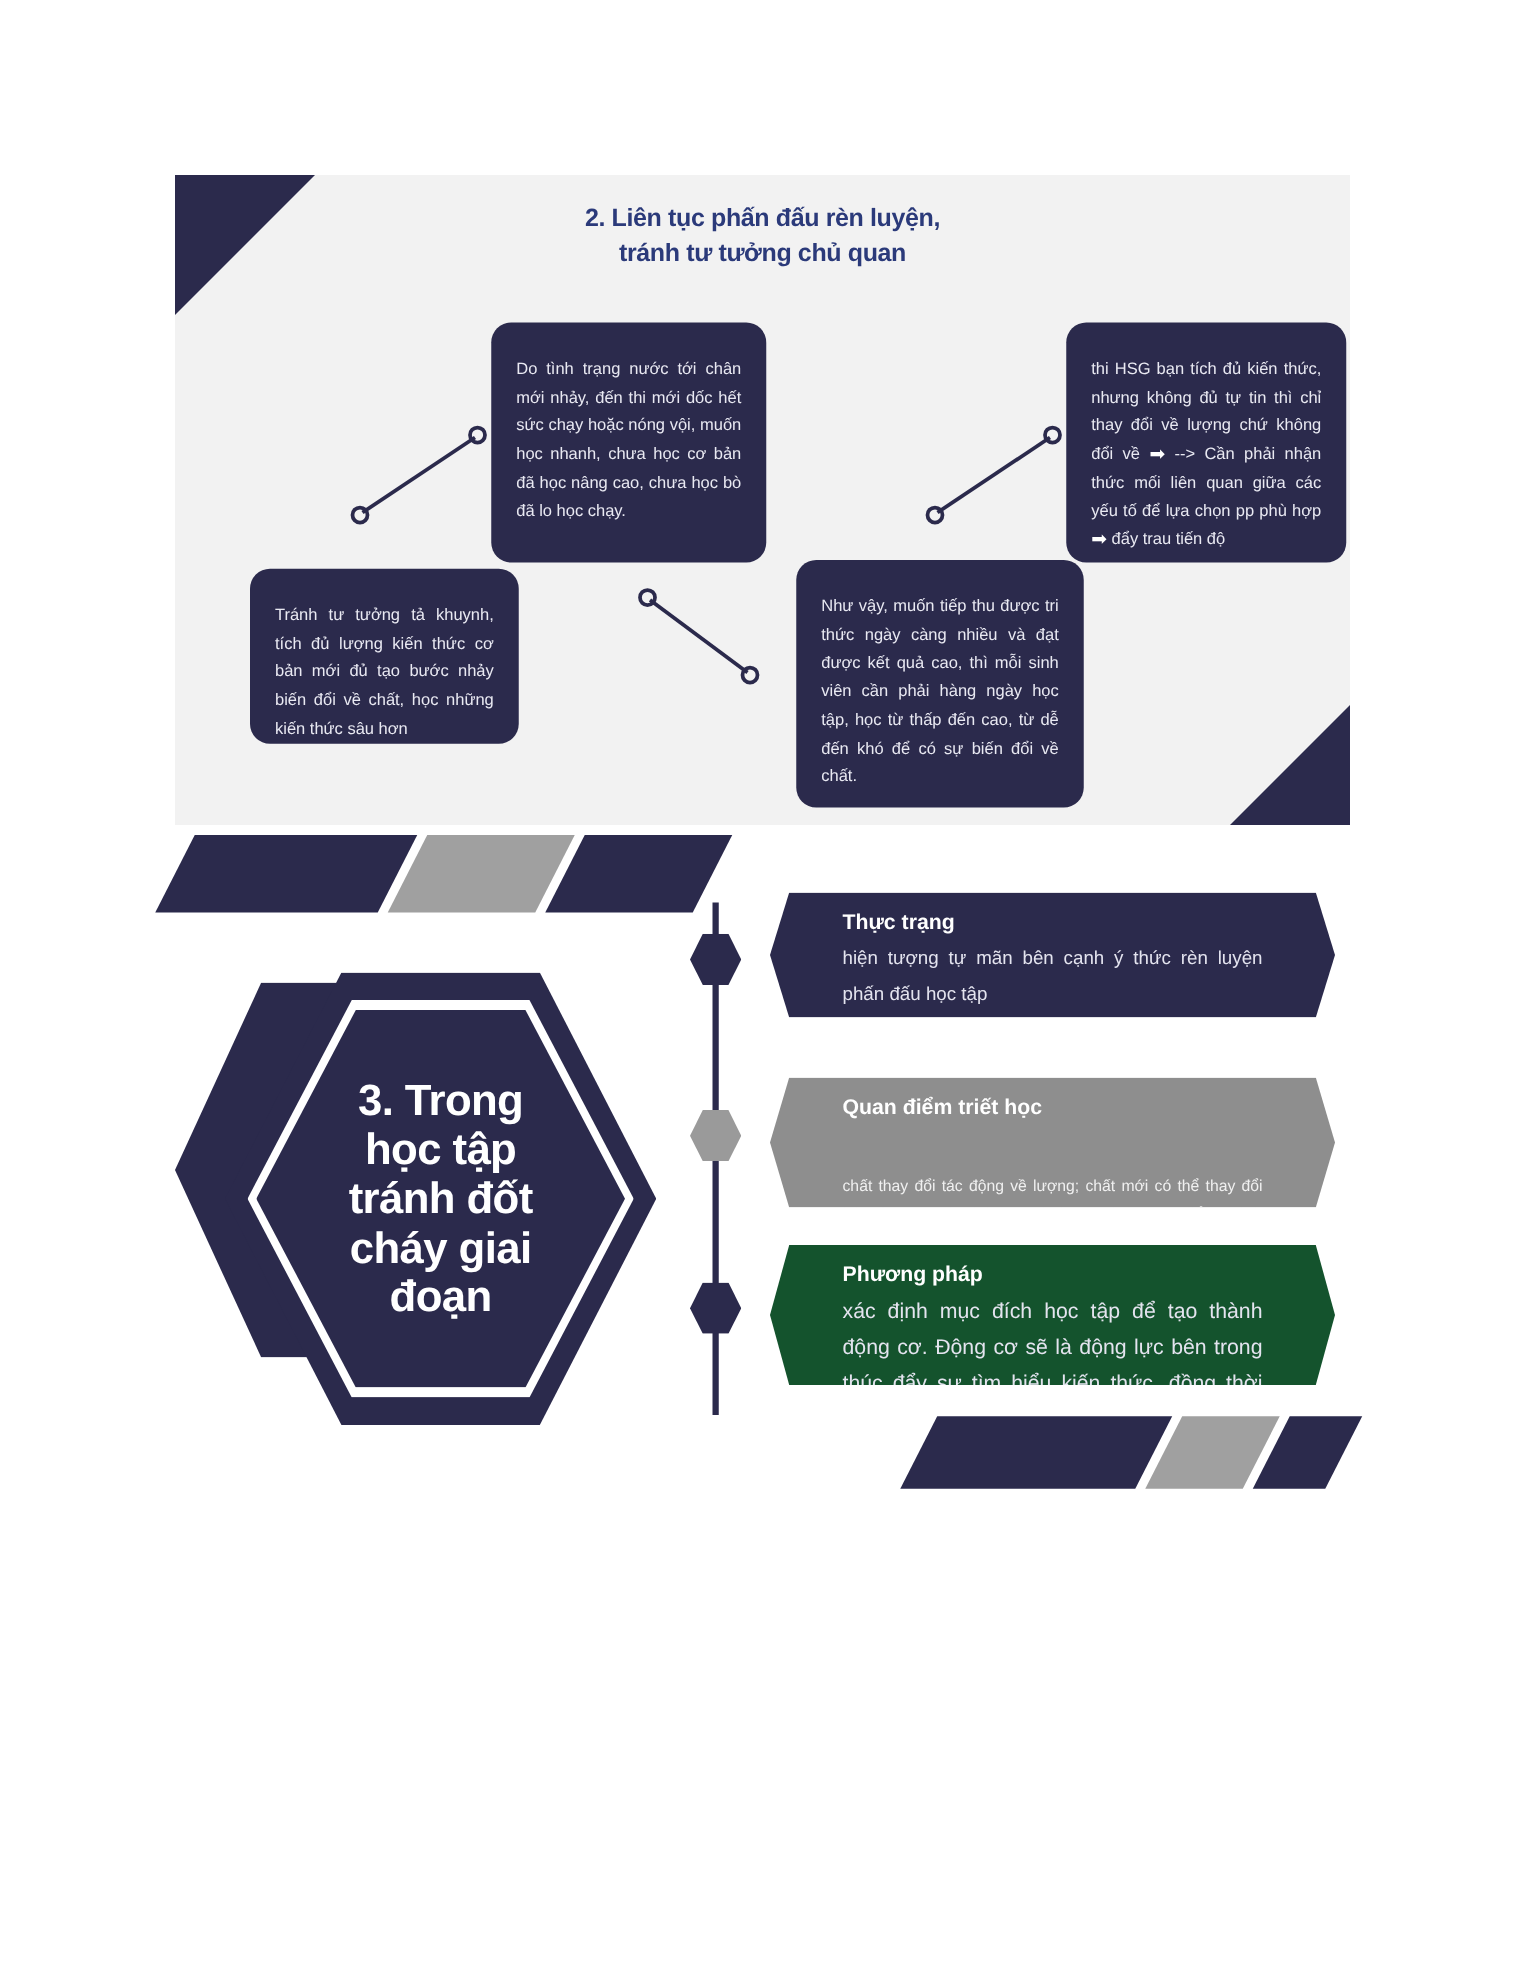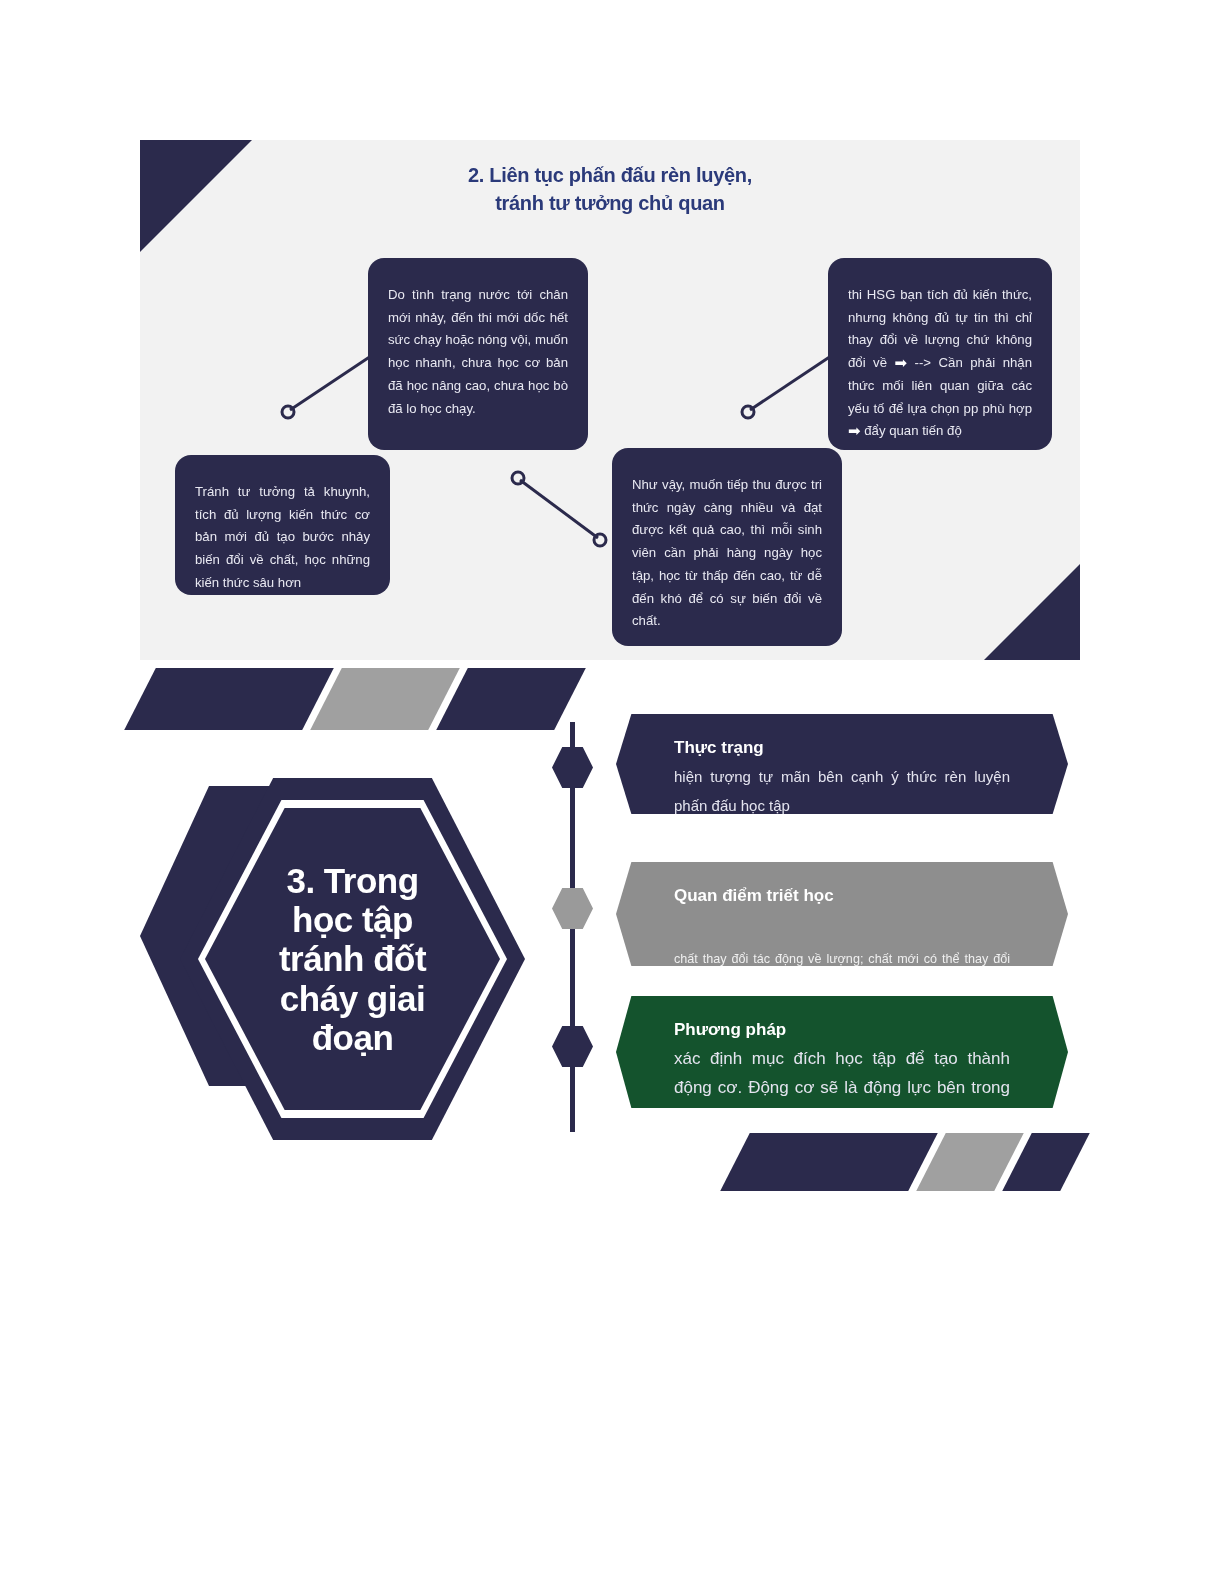--- a/index.html
+++ b/index.html
@@ -55,20 +55,21 @@
   .note-card {
     position: absolute;
     background: #2b2a4c;
     border-radius: 16px;
     color: #e9e9f2;
     font-size: 13.2px;
     line-height: 1.72;
     text-align: justify;
     box-sizing: border-box;
     padding: 26px 20px;
+    margin-left: 25px;
   }
   #note-card-1 { left: 228px; top: 118px; width: 220px; height: 192px; }
   #note-card-2 { left: 688px; top: 118px; width: 224px; height: 192px; }
   #note-card-3 { left: 35px;  top: 315px; width: 215px; height: 140px; }
   #note-card-4 { left: 472px; top: 308px; width: 230px; height: 198px; }
 
   .arrow-glyph {
     display: inline-block;
     color: #ffffff;
     font-size: 15px;
@@ -161,21 +162,21 @@
     clip-path: polygon(25% 0%, 75% 0%, 100% 50%, 75% 100%, 25% 100%, 0% 50%);
   }
   #timeline-node-1 { top: 747px;  background: #2b2a4c; }
   #timeline-node-2 { top: 888px;  background: #9a9a9a; }
   #timeline-node-3 { top: 1026px; background: #2b2a4c; }
 
   .banner {
     position: absolute;
     box-sizing: border-box;
     clip-path: polygon(3.4% 0%, 96.6% 0%, 100% 50%, 96.6% 100%, 3.4% 100%, 0% 50%);
-    padding: 24px 58px 12px 58px;
+    padding: 14px 58px 12px 58px;
   }
   .banner-title {
     font-size: 17px;
     font-weight: bold;
     margin: 0 0 4px 0;
   }
   .banner-body {
     text-align: justify;
     margin: 0;
   }
@@ -257,21 +258,21 @@
       <circle cx="8" cy="8" r="6" fill="none" stroke="#2b2a4c" stroke-width="3"></circle>
       <circle cx="90" cy="70" r="6" fill="none" stroke="#2b2a4c" stroke-width="3"></circle>
     </svg>
   </div>
 
   <div class="note-card" id="note-card-1">
     <span>Do tình trạng nước tới chân mới nhảy, đến thi mới dốc hết sức chạy hoặc nóng vội, muốn học nhanh, chưa học cơ bản đã học nâng cao, chưa học bò đã lo học chạy.</span>
   </div>
 
   <div class="note-card" id="note-card-2">
-    <span>thi HSG bạn  tích đủ kiến thức, nhưng không đủ tự tin thì chỉ thay đổi về lượng chứ không đổi về </span><span class="arrow-glyph">➡</span><span> --&gt; Cần phải nhận thức mối liên quan giữa các yếu tố để lựa chọn pp phù hợp</span><span class="arrow-glyph">➡</span><span> đẩy quan tiến độ</span>
+    <span>thi HSG bạn  tích đủ kiến thức, nhưng không đủ tự tin thì chỉ thay đổi về lượng chứ không đổi về </span><span class="arrow-glyph">➡</span><span> --&gt; Cần phải nhận thức mối liên quan giữa các yếu tố để lựa chọn pp phù hợp</span><span class="arrow-glyph">➡</span><span> đẩy trau tiến độ</span>
   </div>
 
   <div class="note-card" id="note-card-3">
     <span>Tránh tư tưởng tả khuynh, tích đủ lượng kiến thức cơ bản mới đủ tạo bước nhảy biến đổi về chất, học những kiến thức sâu hơn</span>
   </div>
 
   <div class="note-card" id="note-card-4">
     <span>Như vậy, muốn tiếp thu được tri thức ngày càng nhiều và đạt được kết quả cao, thì mỗi sinh viên cần phải hàng ngày học tập, học từ thấp đến cao, từ dễ đến khó để có sự biến đổi về chất.</span>
   </div>
 </div>

